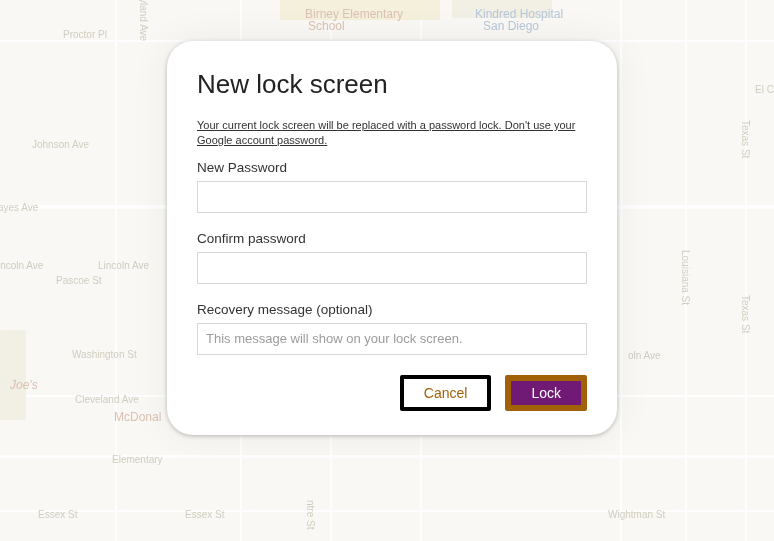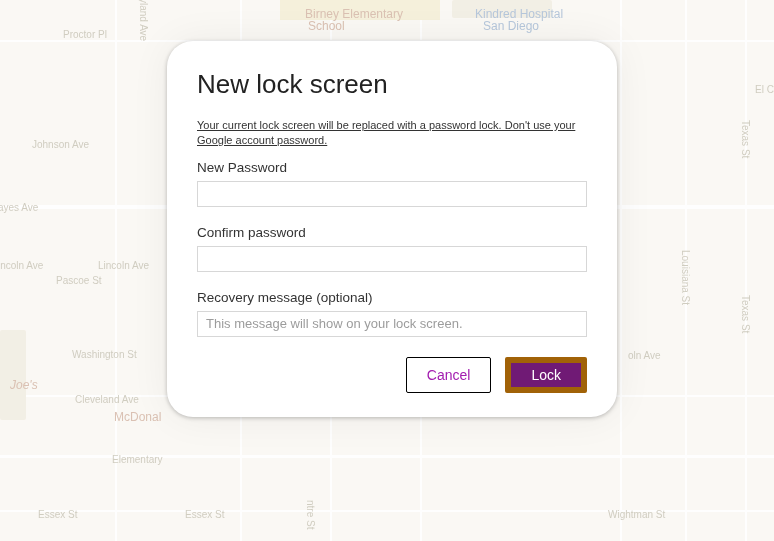--- a/index.html
+++ b/index.html
@@ -59,21 +59,21 @@
   }
   .field { margin-bottom: 18px; }
   .field label {
     display: block;
     font-size: 13.5px;
     color: #333;
     margin-bottom: 6px;
   }
   .field input {
     width: 100%;
-    height: 26px;
+    height: 32px;
     border: 1px solid #d7d7d7;
     padding: 4px 8px;
     font-size: 13px;
     color: #333;
     outline: none;
     background: #fff;
   }
   .field input::placeholder { color: #9c9c9c; }
   .actions {
     display: flex;
@@ -83,22 +83,22 @@
   }
   .btn {
     height: 36px;
     padding: 0 20px;
     font-size: 14px;
     border-radius: 2px;
     cursor: pointer;
   }
   .btn-cancel {
     background: #fff;
-    color: #a21caf;
-    border: 1px solid #000000;
+    color: #a16207;
+    border: 4px solid #000000;
   }
   .btn-primary {
     background: #701a75;
     color: #fff;
     border: 6px solid #a16207;
     text-align: center;
   }
 </style>
 </head>
 <body>

